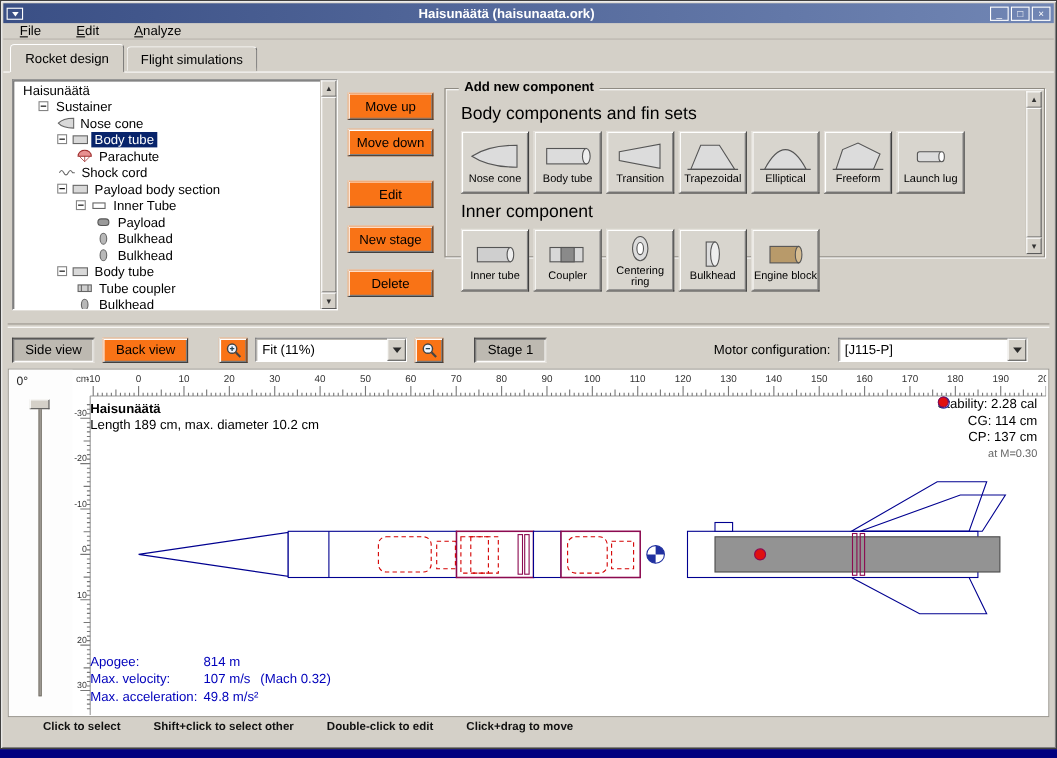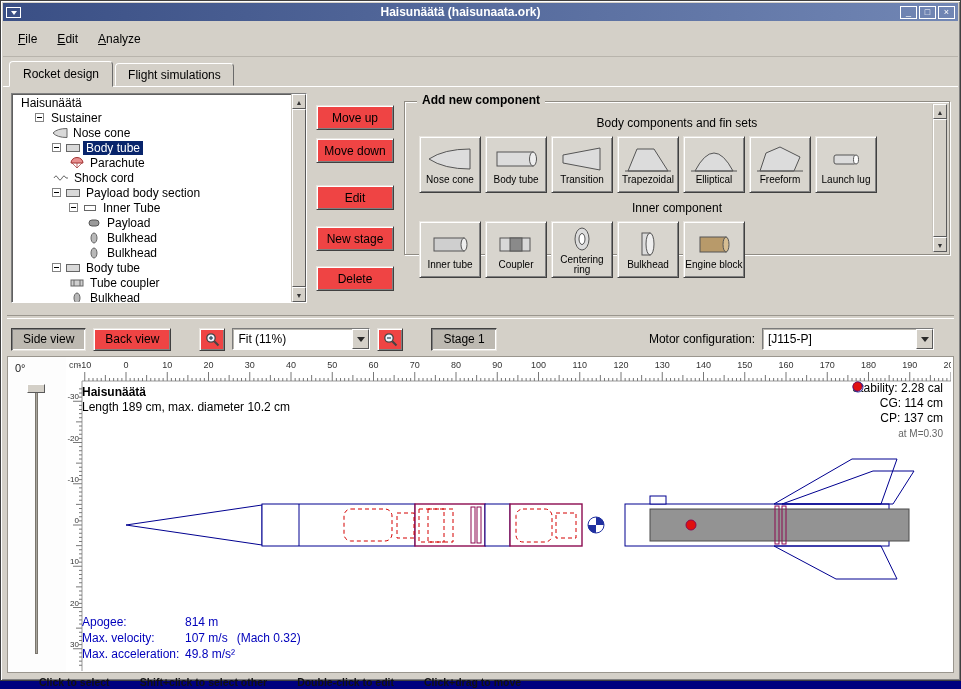--- a/index.html
+++ b/index.html
@@ -15,21 +15,21 @@
   .tb-sysicon { width:15px; height:11px; border:1px solid #fff; display:inline-block; position:relative; }
   .tb-sysicon i { position:absolute; left:4px; top:3px; width:0; height:0;
                   border-left:3px solid transparent; border-right:3px solid transparent; border-top:4px solid #fff; }
   .tb-title { flex:1; text-align:center; color:#fff; font-size:12px; font-weight:bold;
               white-space:nowrap; overflow:hidden; }
   .tb-controls { display:flex; gap:2px; }
   .tb-btn { width:17px; height:13px; border:1px solid #fff; color:#fff; font-size:9px;
             line-height:11px; text-align:center; display:inline-block; cursor:default; }
 
   
-  .menubar { height:36px; display:flex; align-items:center; padding-left:6px; gap:2px;
+  .menubar { height:15px; display:flex; align-items:center; padding-left:6px; gap:14px;
              border-bottom:1px solid #b8b4ac; }
   .menu-item { font-size:12px; padding:3px 9px; }
   .menu-item u { text-decoration:underline; }
 
   
   .tabs { height:29px; display:flex; align-items:flex-end; padding:3px 6px 0; }
   .tab { font-size:12px; padding:4px 12px 3px; background:#d4d0c8; margin-right:2px;
          border:1px solid; border-color:#ffffff #6a6a6a transparent #ffffff;
          border-radius:4px 4px 0 0; position:relative; }
   .tab.active { z-index:2; padding:5px 13px 5px; margin-bottom:-1px; box-shadow:0 1px 0 0 #d4d0c8; }
@@ -53,35 +53,35 @@
   
   .vscroll { width:15px; background:#ece9e2; display:flex; flex-direction:column; flex:0 0 auto;
              border-left:1px solid #c6c2ba; }
   .sb-btn { height:15px; background:#d4d0c8; font-size:7px; text-align:center; line-height:15px;
             color:#333; border:1px solid; border-color:#ffffff #5a5a5a #5a5a5a #ffffff; }
   .sb-thumb { flex:1; margin:0; background:#d4d0c8;
               border:1px solid; border-color:#ffffff #5a5a5a #5a5a5a #ffffff; }
 
   
   .btncol { width:78px; margin-left:9px; margin-right:10px; padding-top:6px; }
-  .btn3d { background:#ef4444; font-size:12px; color:#000;
+  .btn3d { background:#f97316; font-size:12px; color:#000;
            border:1px solid; border-color:#e6e3dd #404040 #404040 #e6e3dd;
            box-shadow:inset 1px 1px 0 #ffffff, inset -1px -1px 0 #808080;
            display:inline-flex; align-items:center; justify-content:center; cursor:default; }
   .btn3d.toggled { background:#bdb9b1; border-color:#404040 #e6e3dd #e6e3dd #404040;
                    box-shadow:inset 1px 1px 0 #808080, inset -1px -1px 0 #ffffff; }
   .btncol .btn3d { display:flex; width:78px; height:25px; }
 
   
   .group { flex:1; height:154px; margin-top:8px; position:relative;
            border:1px solid #8f8b83; box-shadow:1px 1px 0 #ffffff, inset 1px 1px 0 #ffffff; }
   .group-title { position:absolute; top:-9px; left:12px; background:#d4d0c8; padding:0 5px;
                  font-size:12px; font-weight:bold; }
   .group-inner { padding:12px 14px 4px; }
-  .p-label { font-size:12px; margin:2px 0 6px;text-align:center; }
+  .p-label { font-size:16px; margin:2px 0 6px; }
   .p-row { display:flex; gap:4px; margin-bottom:8px; }
   .palette-btn { width:62px; height:57px; flex-direction:column; gap:1px; padding:2px 1px;
                  background:#d8d5ce; }
   .palette-btn .picon { height:30px; display:flex; align-items:center; justify-content:center; }
   .palette-btn .caption { font-size:10px; line-height:10px; text-align:center; white-space:normal; }
   .group-scroll { position:absolute; right:2px; top:2px; bottom:2px; }
 
   
   .splitter { height:14px; position:relative; }
   .splitter:after { content:""; position:absolute; left:4px; right:4px; top:6px; height:2px;

